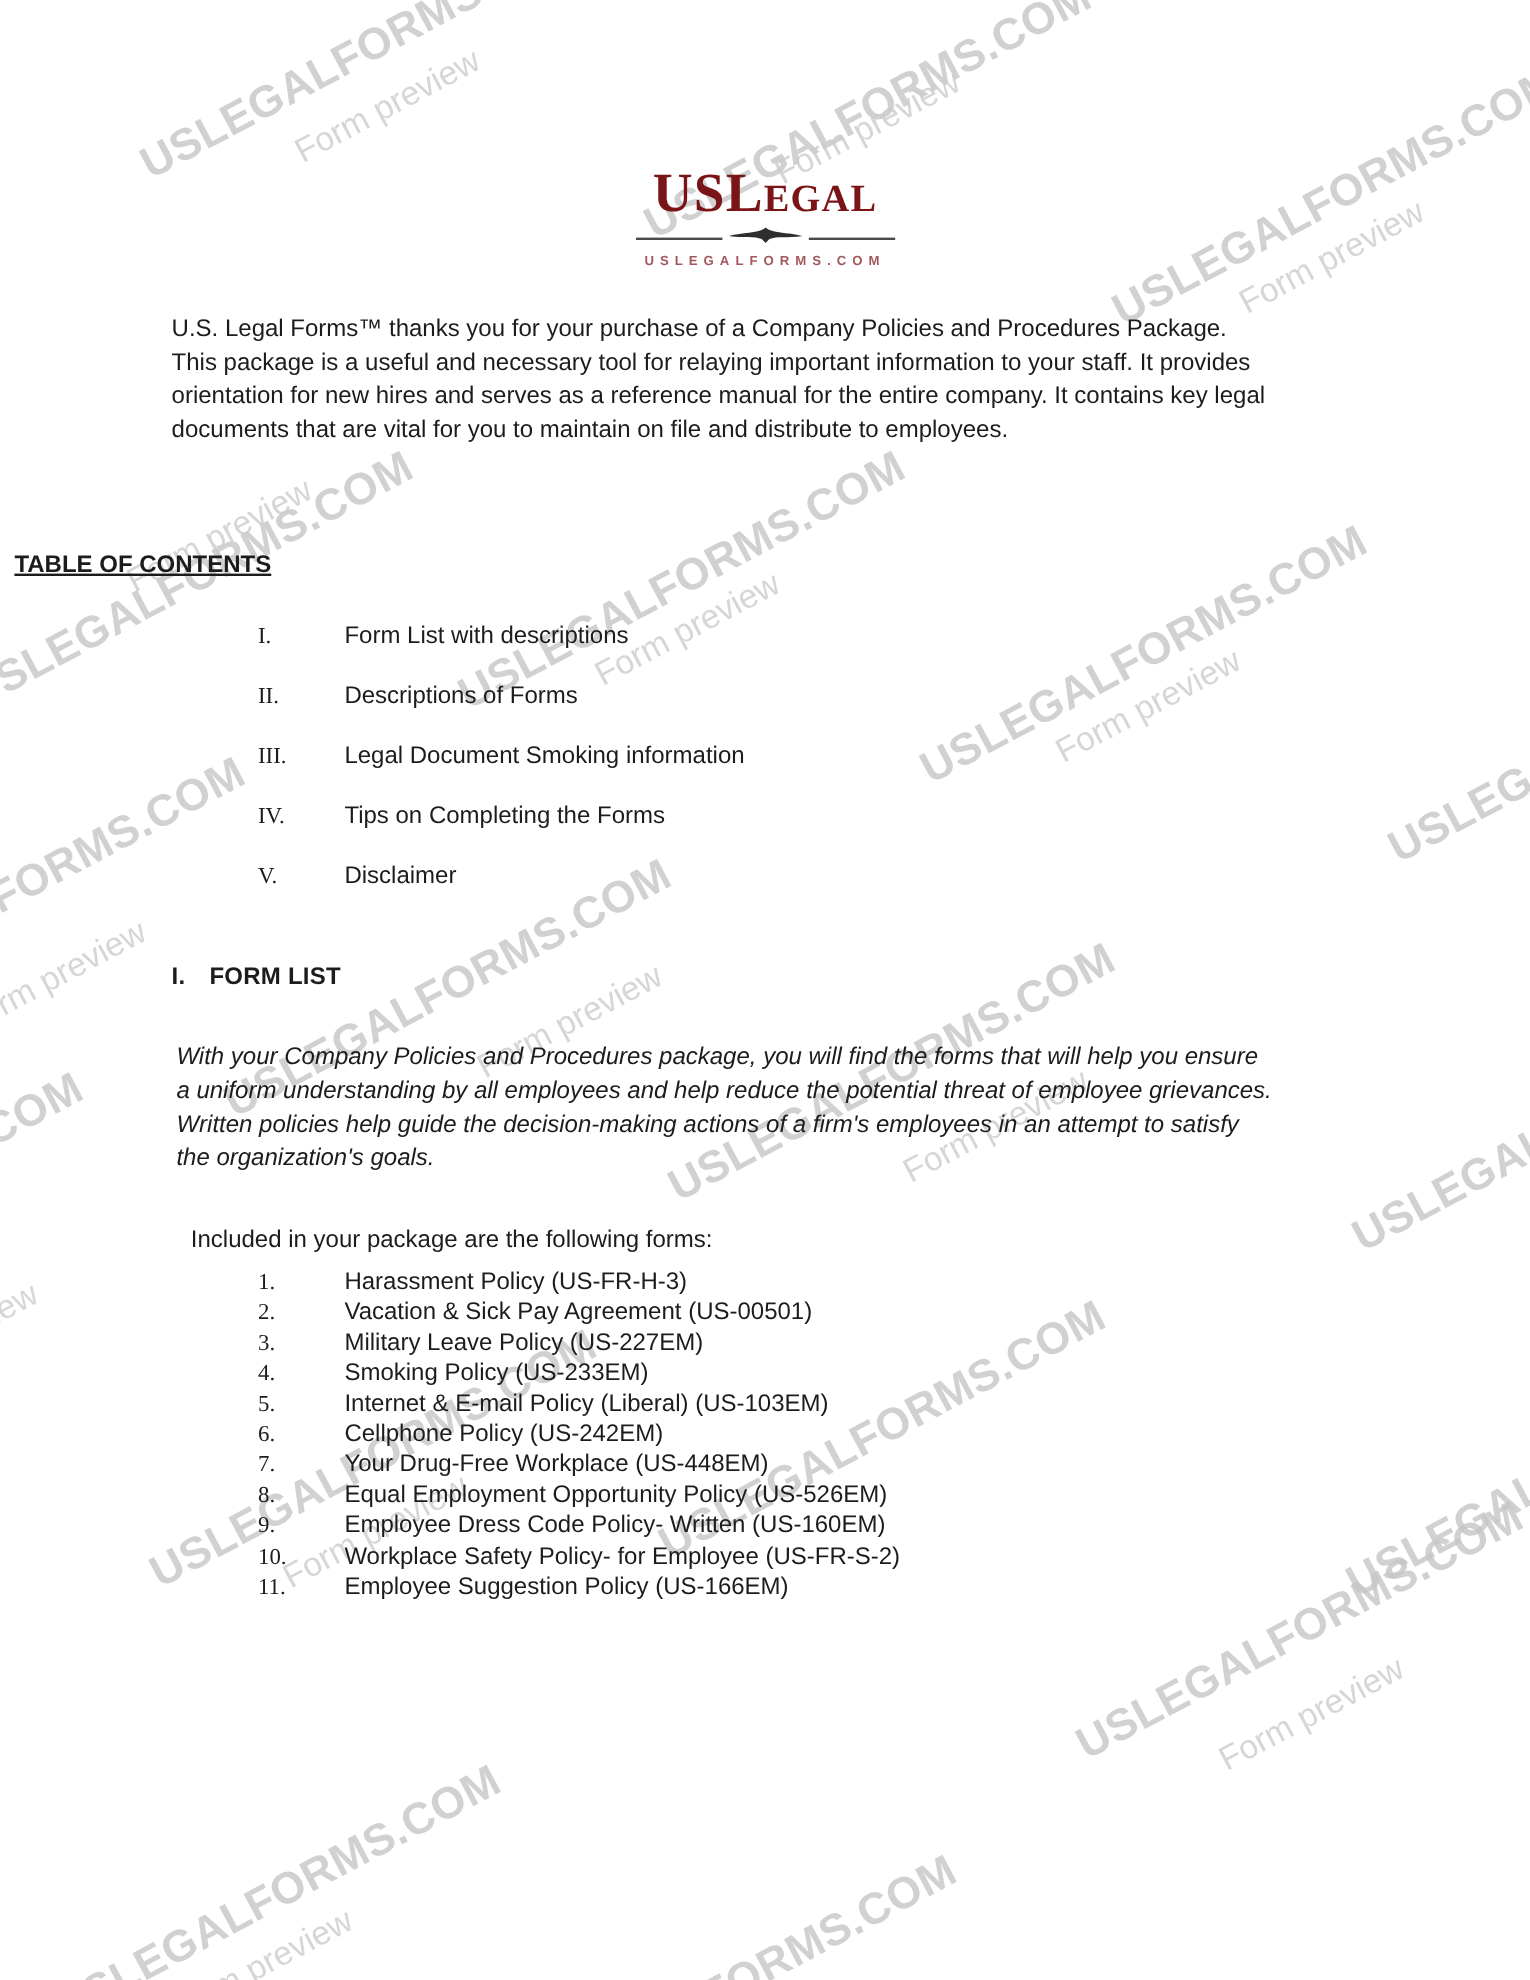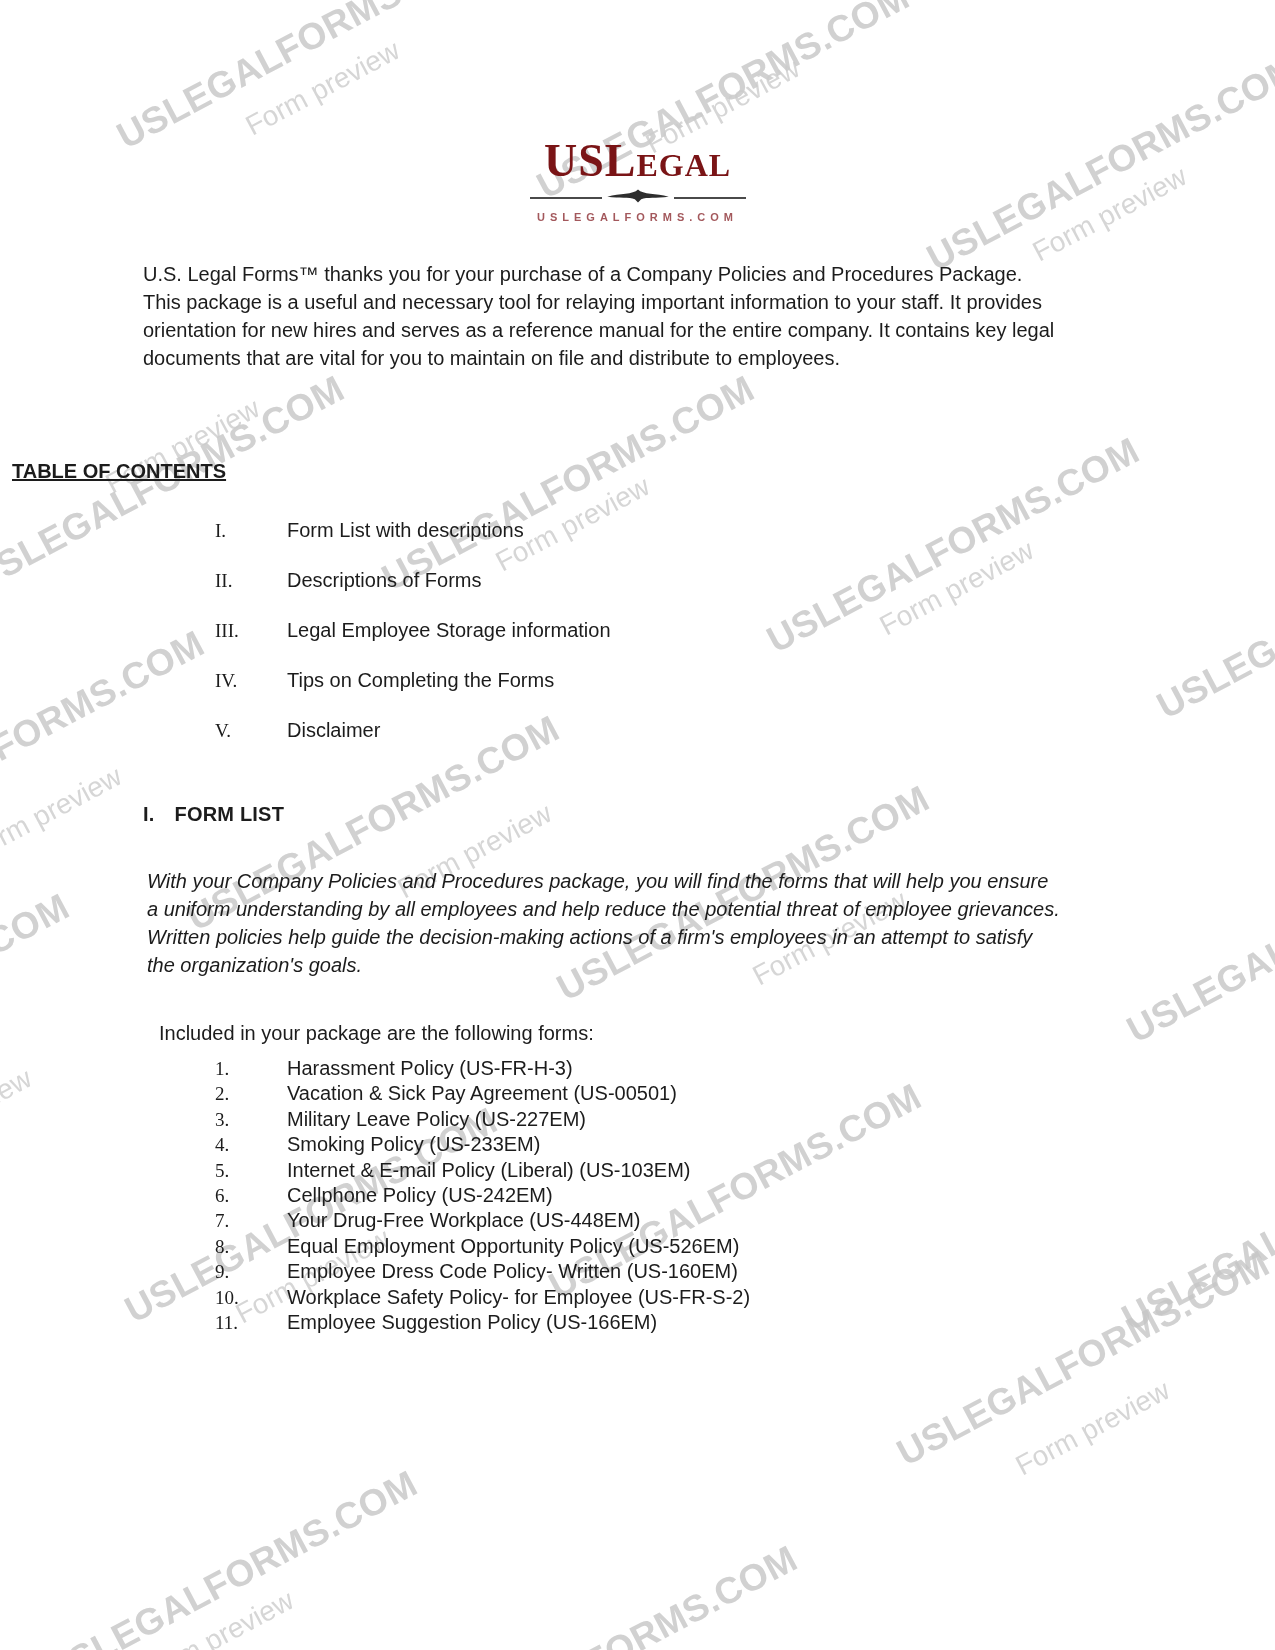--- a/index.html
+++ b/index.html
@@ -147,21 +147,21 @@
     <h2 class="toc-title">TABLE OF CONTENTS</h2>
 
     <div class="toc">
       <div class="toc-row">
         <span class="roman">I.</span><span class="toc-label">Form List with descriptions</span>
       </div>
       <div class="toc-row">
         <span class="roman">II.</span><span class="toc-label">Descriptions of Forms</span>
       </div>
       <div class="toc-row">
-        <span class="roman">III.</span><span class="toc-label">Legal Employee Storage information</span>
+        <span class="roman">III.</span><span class="toc-label">Legal Document Smoking information</span>
       </div>
       <div class="toc-row">
         <span class="roman">IV.</span><span class="toc-label">Tips on Completing the Forms</span>
       </div>
       <div class="toc-row">
         <span class="roman">V.</span><span class="toc-label">Disclaimer</span>
       </div>
     </div>
 
     <h3 class="section-heading">

